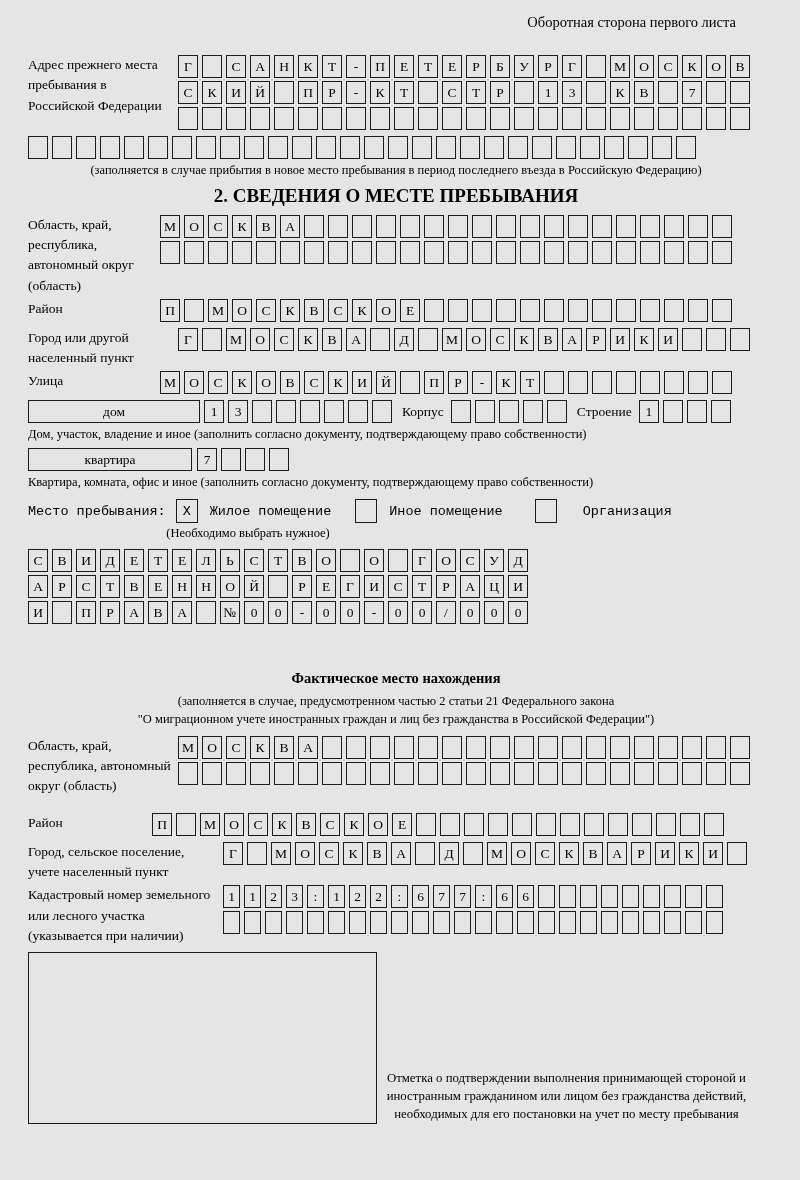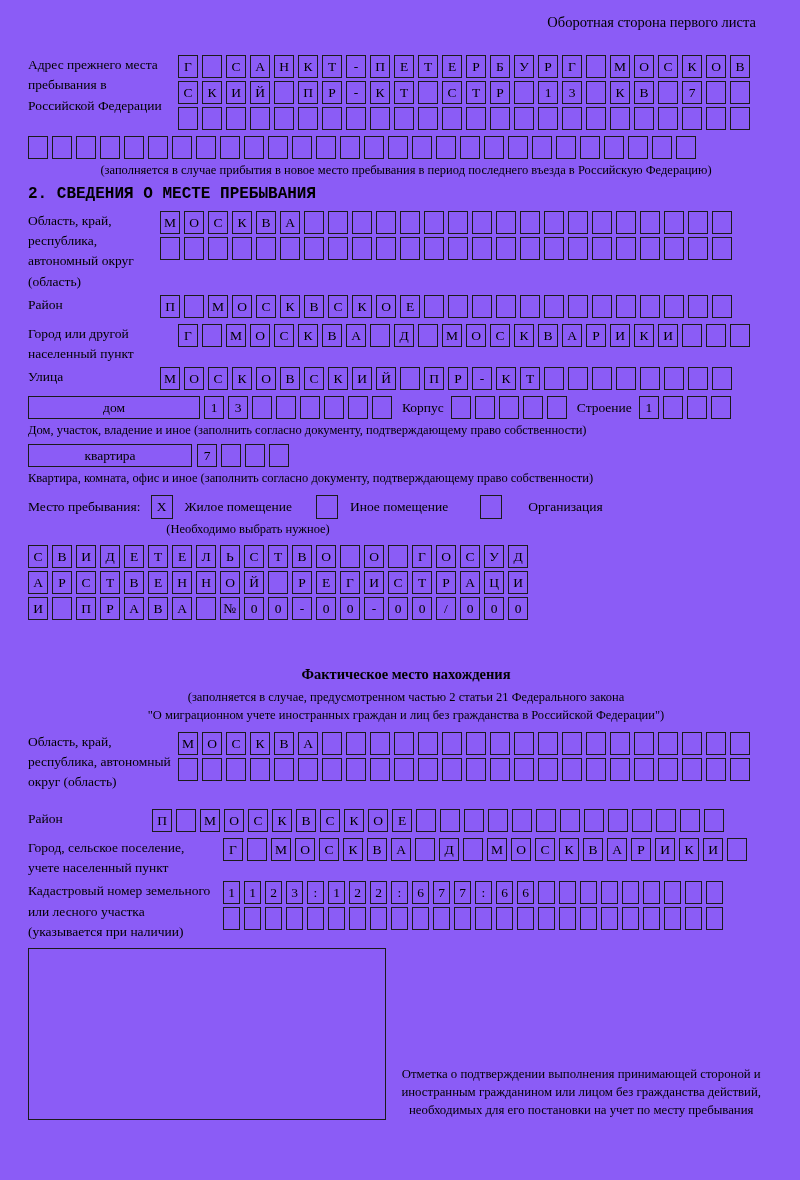--- a/index.html
+++ b/index.html
@@ -1,53 +1,53 @@
 <!DOCTYPE html>
 <html><head>
 <meta charset="utf-8">
 <style>
   html,body { margin:0; padding:0; background:#fff; }
   .page {
     width:800px; height:1180px; box-sizing:border-box;
-    padding:14px 16px 0 28px;
+    padding:14px 36px 0 28px;
     font-family:"Liberation Serif","DejaVu Serif",serif;
-    color:#000; background:#8b5cf6; overflow:hidden; position:relative;
+    color:#000; background:#e5e5e5; overflow:hidden; position:relative;
   }
   .top-title { text-align:right; font-size:14.5px; padding-right:28px; margin-bottom:24px; }
 
   .field { display:flex; align-items:flex-start; margin-bottom:3px; }
   .label { flex:none; font-size:13.5px; line-height:1.5; padding-right:6px; box-sizing:border-box; }
   .w124{width:124px;} .w132{width:132px;} .w150{width:150px;} .w195{width:195px;} .w225{width:225px;}
   .rows { display:flex; flex-direction:column; }
 
   .cellrow { display:flex; column-gap:4px; margin-bottom:3px; flex:none; }
   .cell {
     width:18px; height:21px; flex:none;
     border:1.6px solid #1b1b1b;
     display:flex; align-items:center; justify-content:center;
     font-size:13.5px; line-height:1;
   }
   .tight .cell { width:15px; }
 
   .caption { font-size:12.5px; line-height:1.35; margin:1px 0 5px 0; }
   .caption.center { text-align:center; }
 
-  .section-title { text-align:left; font-weight:bold; font-size:16px; margin:6px 0 8px 0;font-family:Liberation Mono, monospace; }
+  .section-title { text-align:center; font-weight:bold; font-size:19px; margin:6px 0 8px 0; }
   .sub-title { text-align:center; font-weight:bold; font-size:14.5px; margin:10px 0 6px 0; }
 
   .inline-row { display:flex; align-items:center; margin-bottom:3px; }
   .wide-box {
     border:1.6px solid #1b1b1b; height:23px; box-sizing:border-box;
     display:flex; align-items:center; justify-content:center;
     font-size:13.5px; flex:none;
   }
   .gap4 { display:flex; column-gap:4px; }
   .inline-label { font-size:13.5px; margin:0 7px 0 10px; }
 
-  .check-row { display:flex; align-items:center; font-size:13.5px; margin:8px 0 2px 0; }
+  .check-row { display:flex; align-items:center; font-size:13.5px; margin:8px 0 2px 0;font-family:Liberation Mono, monospace; }
   .check-box {
     width:20px; height:22px; border:1.6px solid #1b1b1b; flex:none;
     display:flex; align-items:center; justify-content:center;
     font-size:13.5px; margin:0 12px 0 10px;
   }
   .minh74 { min-height:74px; }
   .minh112 { min-height:112px; }
 
   .confirm-wrap { display:flex; flex-direction:row; align-items:flex-end; margin-top:6px; padding-right:8px; }
   .confirm-box { width:368px; height:172px; border:1.7px solid #1b1b1b; box-sizing:border-box; }

